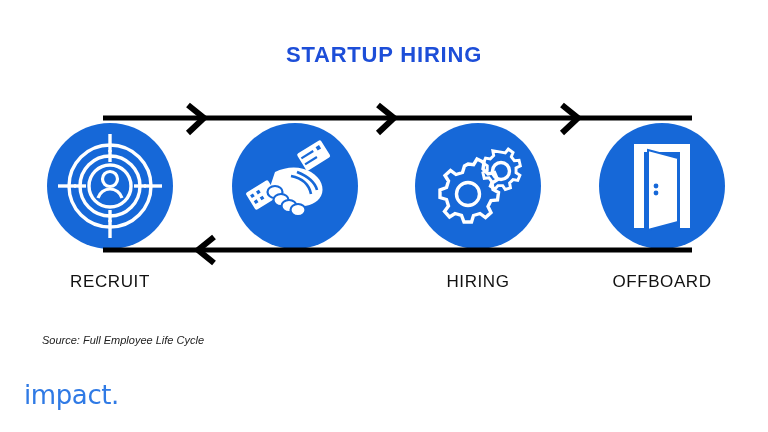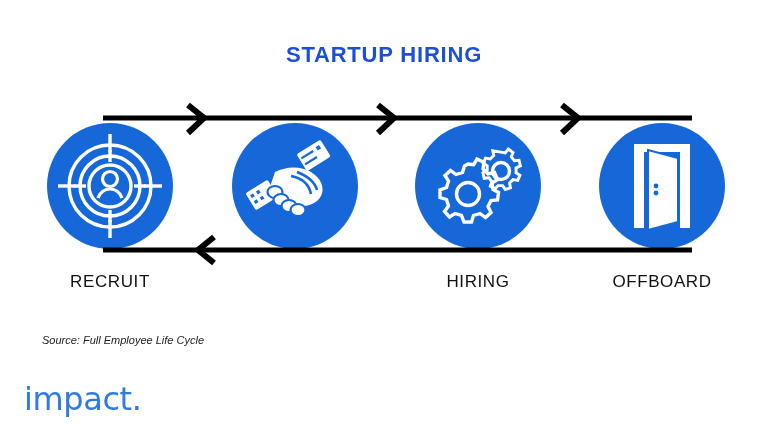--- a/index.html
+++ b/index.html
@@ -66,21 +66,21 @@
     font-size: 11px;
     font-style: italic;
     color: #222222;
   }
 
   
   #brand-logo {
     position: absolute;
     left: 24px;
     top: 380px;
-    font-size: 32px;
+    font-size: 26px;
     letter-spacing: -0.4px;
     color: #2f7ae5;
     font-family: "DejaVu Sans", sans-serif;
   }
 </style>
 </head>
 <body>
 
 <div id="page-title">STARTUP HIRING</div>
 

